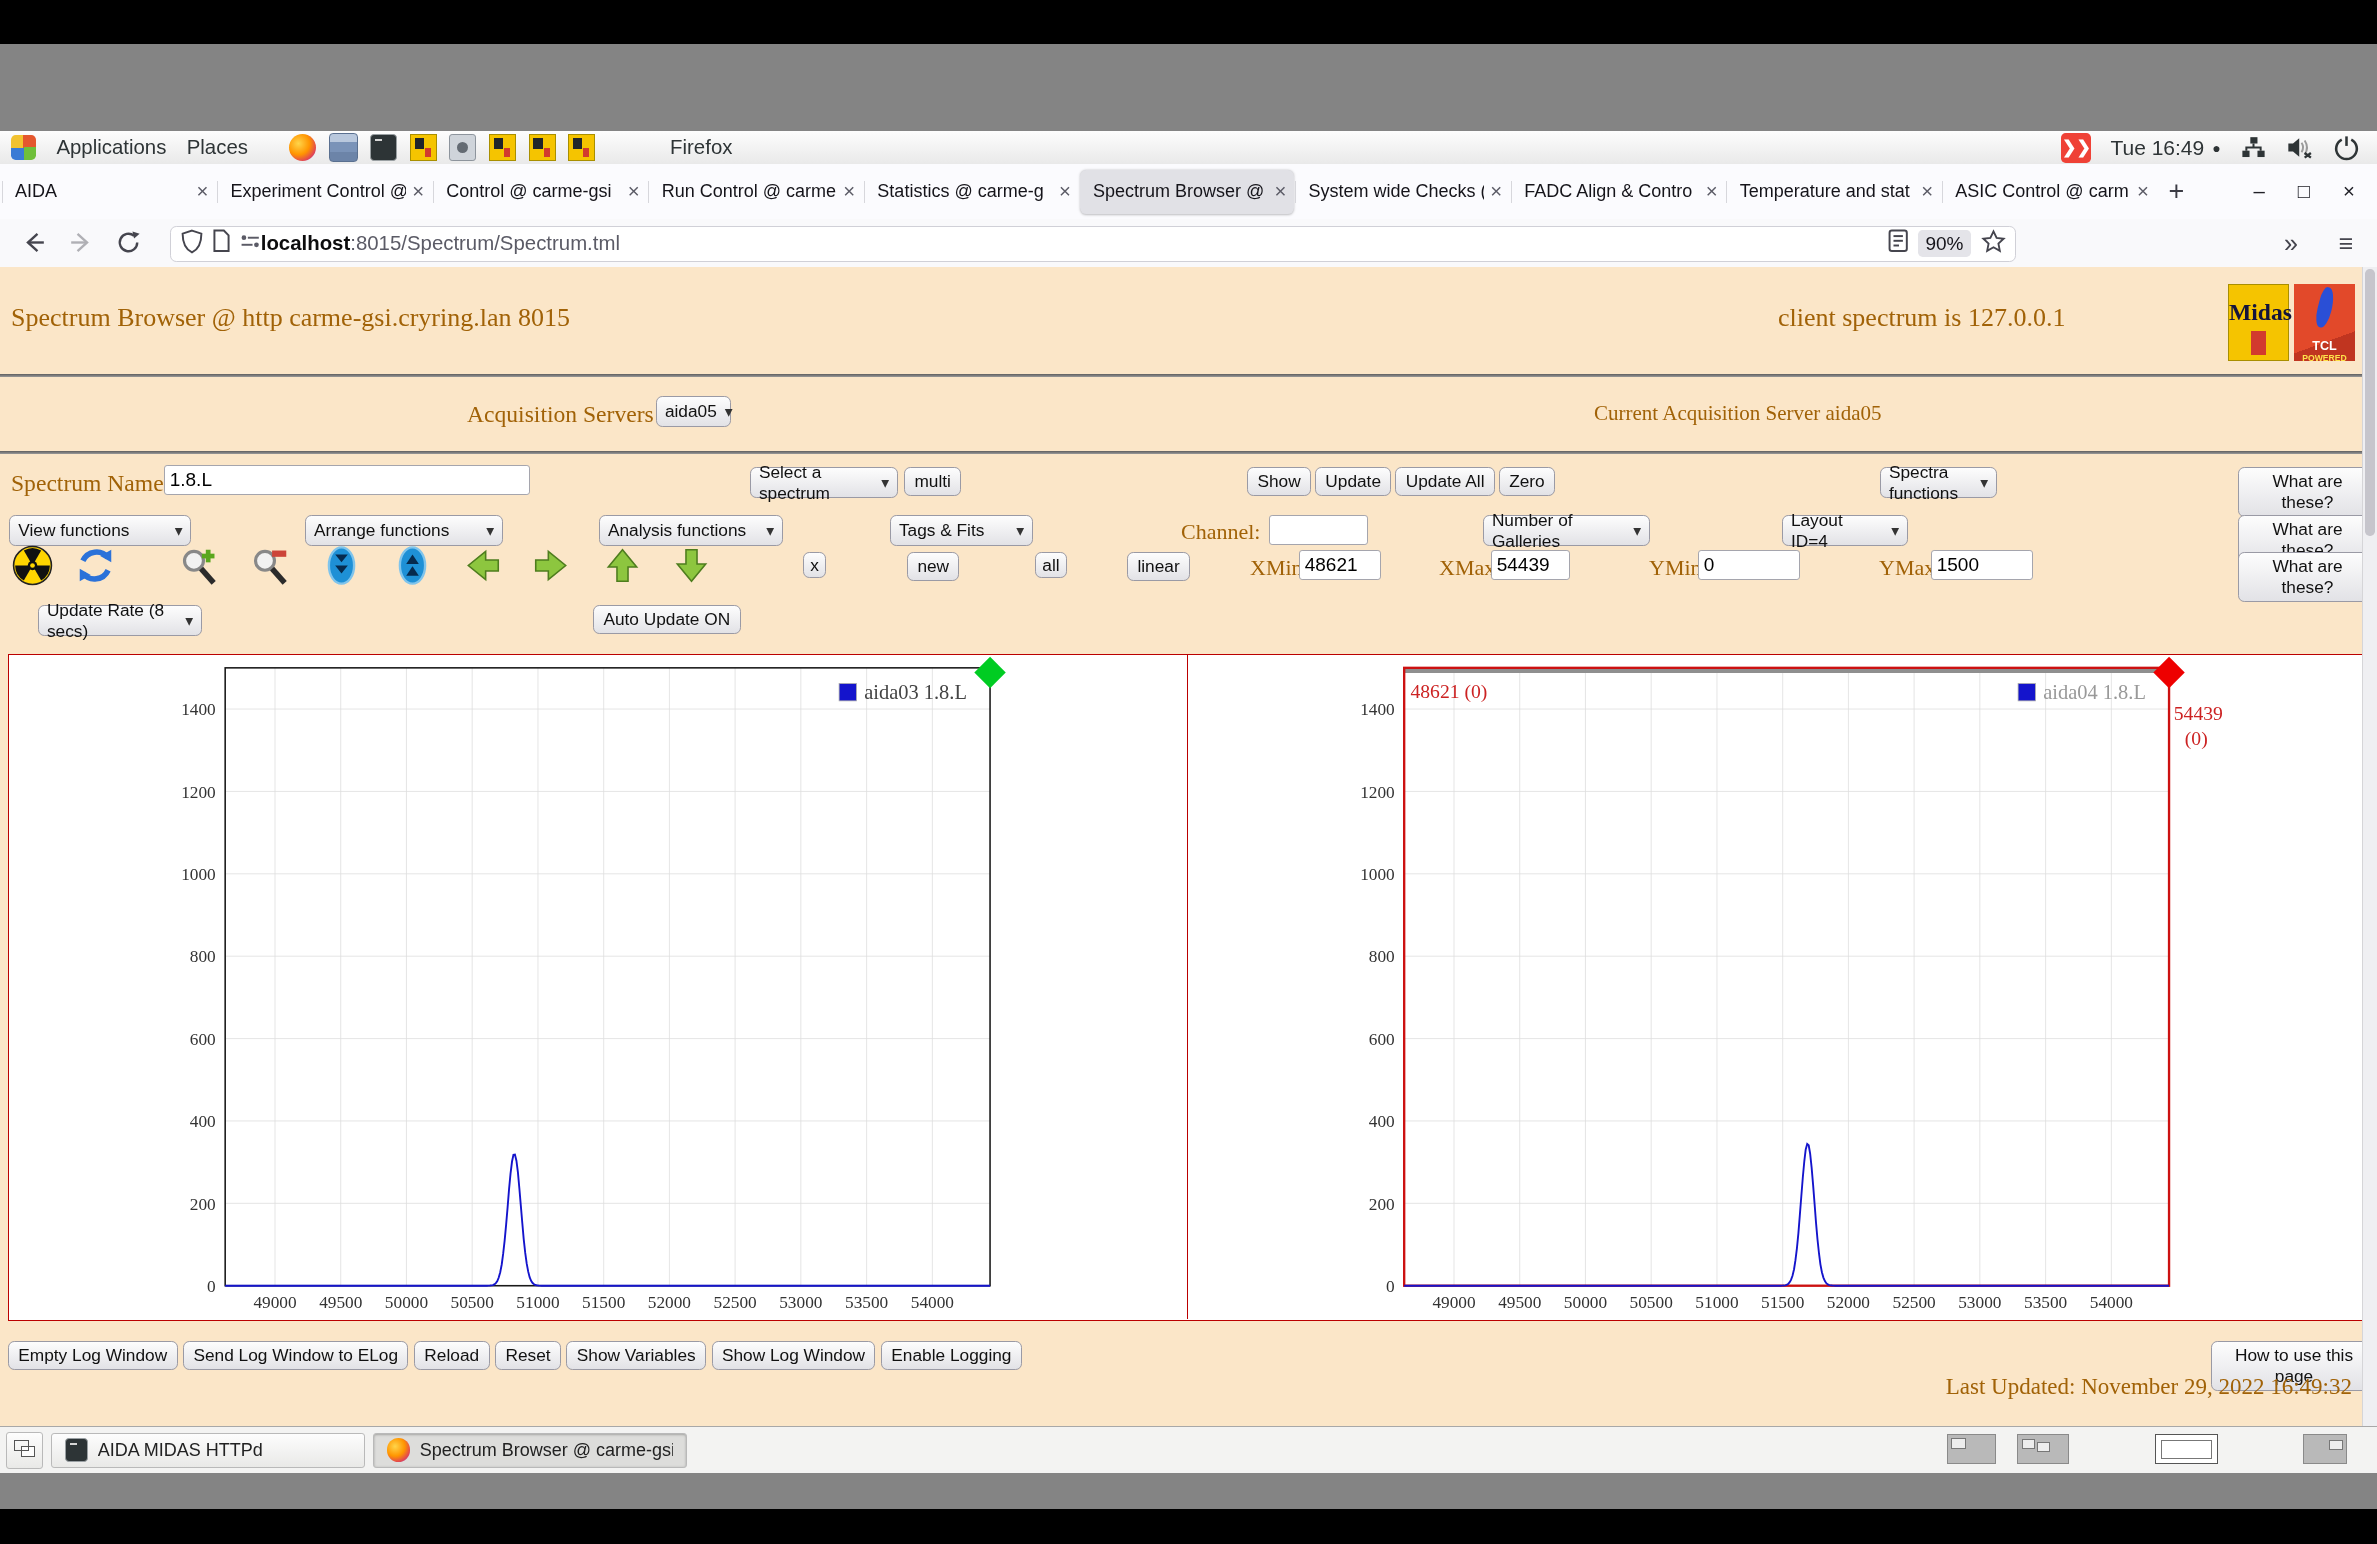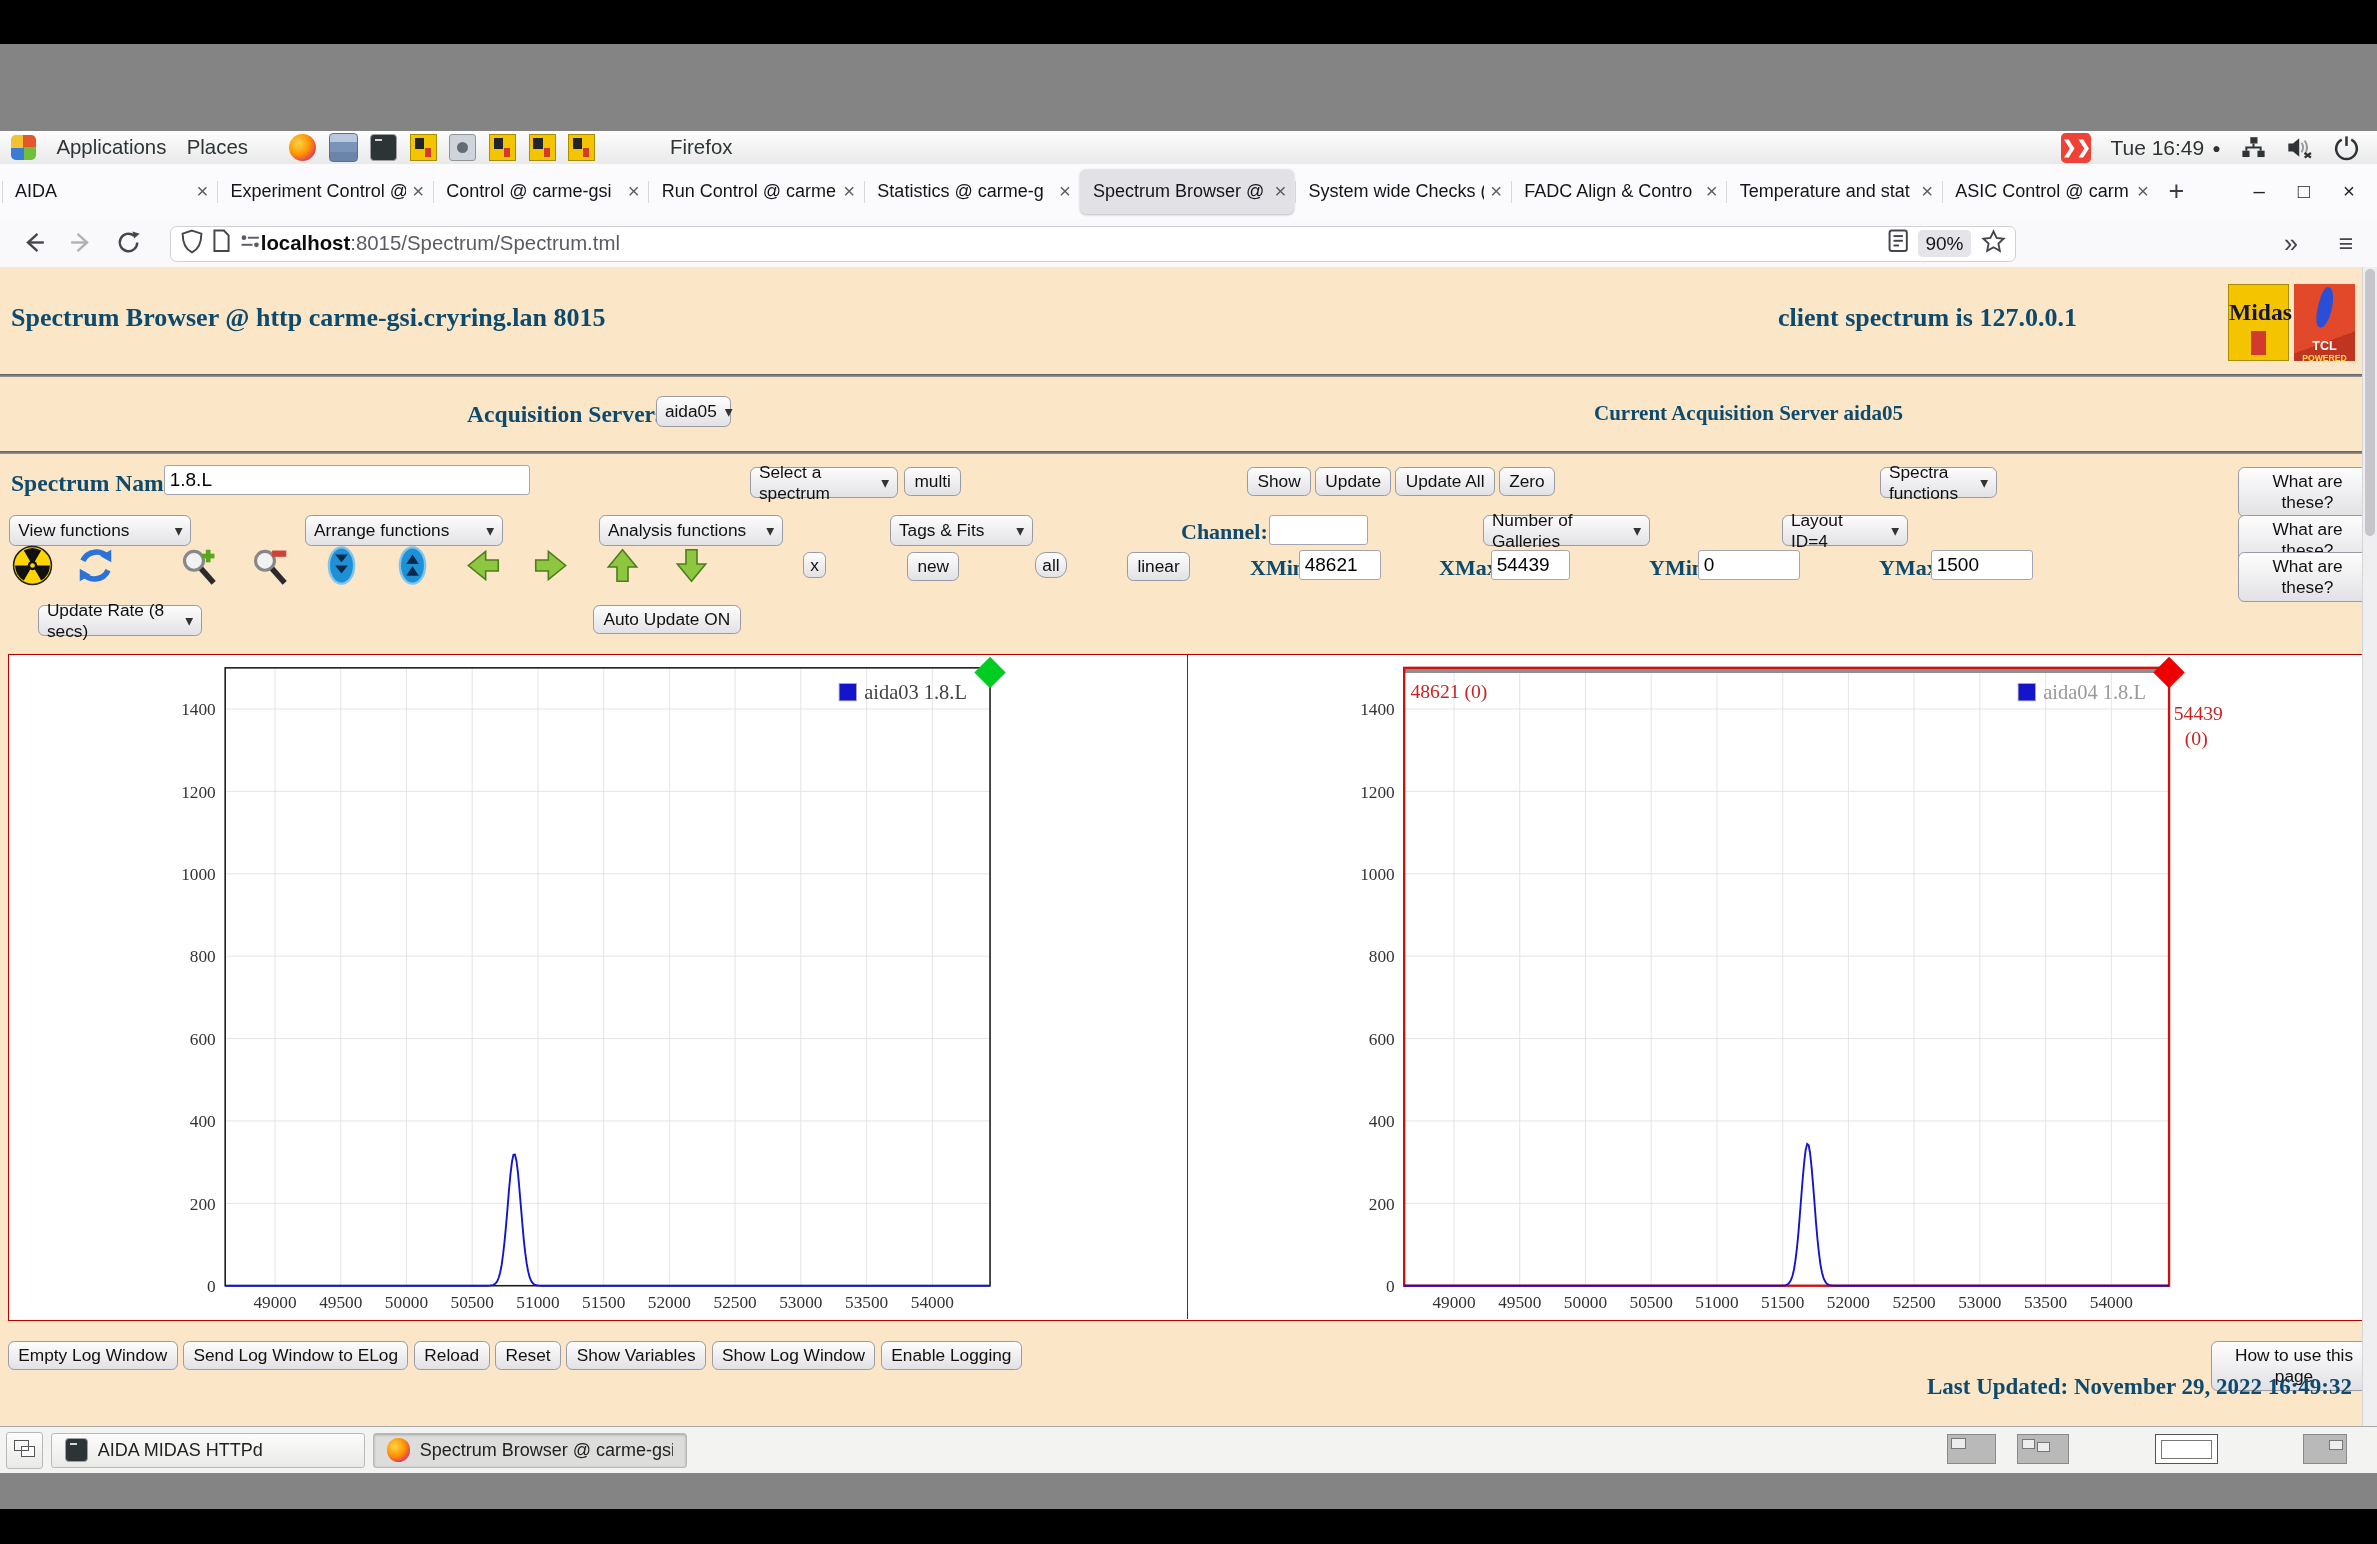--- a/index.html
+++ b/index.html
@@ -52,21 +52,21 @@
   .urlbar{margin-left:28px;width:1846px;height:36px;background:#fff;border:0.8px solid #d0d0d7;border-radius:6.3px;
           display:flex;align-items:center;padding:0 9.4px;box-sizing:border-box;font-size:20.4px;color:#5b5b66;}
   .url-text{margin-left:0;white-space:nowrap;}
   .url-host{color:#0c0c0d;font-weight:bold;}
   .url-spacer{flex:1;}
   .zoom-badge{background:#e4e4e9;border-radius:4.7px;padding:2.4px 7.9px;font-size:19px;color:#15141a;margin:0 9.4px;}
   .nav-right{margin-left:auto;display:flex;gap:41px;padding-right:23.6px;color:#45454e;font-size:25px;}
 
   
   .page{position:absolute;left:0;top:267px;width:2377px;height:1159px;background:#fbe6c8;overflow:hidden;}
-  .rlbl{font-family:"Liberation Serif",serif;font-weight:bold;color:#0c4a6e;}
+  .rlbl{font-family:"Liberation Serif",serif;font-weight:normal;color:#a16207;}
   .pg-title{position:absolute;left:11px;top:36px;font-size:26px;}
   .pg-client{position:absolute;left:1778px;top:36px;font-size:26px;}
   .rule{position:absolute;left:0;width:2377px;height:3.1px;background:linear-gradient(#5e5e5e,#9a9a9a);}
   .logo{position:absolute;top:17.3px;width:61px;height:77px;box-sizing:border-box;}
   .logo-midas{left:2228px;background:#f5c400;border:0.8px solid #a98f00;text-align:center;}
   .logo-midas .big{font-family:"Liberation Serif",serif;font-weight:bold;font-size:23.6px;color:#14143c;display:block;margin-top:14px;}
   .logo-midas .fig{display:inline-block;width:15.7px;height:23.6px;background:#d23a2e;margin-top:4.7px;}
   .logo-tcl{left:2294px;background:linear-gradient(160deg,#e2492a 0 70%,#c03520 70%);color:#fff;text-align:center;}
   .logo-tcl .feather{display:block;width:14px;height:41px;margin:3.1px auto 0;background:#2a4fd6;border-radius:40% 60% 50% 50%;transform:rotate(14deg);}
   .logo-tcl .t1{font-size:12.6px;font-weight:bold;display:block;margin-top:11px;}
@@ -388,21 +388,21 @@
           </svg></span>
         <span class="toolbar-icon" style="left: 602px;"><svg width="41" height="41" viewBox="0 0 52 52">
             <polygon points="8,28 19,28 19,46 33,46 33,28 44,28 26,6" fill="#8dc63f" stroke="#4e7d1e" stroke-width="2"></polygon>
           </svg></span>
         <span class="toolbar-icon" style="left: 671px;"><svg width="41" height="41" viewBox="0 0 52 52">
             <polygon points="8,24 19,24 19,6 33,6 33,24 44,24 26,46" fill="#8dc63f" stroke="#4e7d1e" stroke-width="2"></polygon>
           </svg></span>
       </div>
     <button class="btn abs" style="left:803px;top:285px;padding:1.6px 6.3px;">x</button>
     <button class="btn abs" style="left:907px;top:285px;">new</button>
-    <button class="btn abs" style="left:1035px;top:285px;padding:1.6px 6.3px;border-radius:11px;">all</button>
+    <button class="btn abs" style="left:1035px;top:285px;padding:1.6px 6.3px;">all</button>
     <button class="btn abs" style="left:1127px;top:285px;">linear</button>
     <span class="abs rlbl" style="left:1250px;top:288px;font-size:22px;">XMin</span>
     <input class="input abs" style="left: 1299px; top: 283px; width: 71px;" value="48621">
     <span class="abs rlbl" style="left:1439px;top:288px;font-size:22px;">XMax</span>
     <input class="input abs" style="left: 1491px; top: 283px; width: 68px;" value="54439">
     <span class="abs rlbl" style="left:1649px;top:288px;font-size:22px;">YMin</span>
     <input class="input abs" style="left: 1698px; top: 283px; width: 91px;" value="0">
     <span class="abs rlbl" style="left:1879px;top:288px;font-size:22px;">YMax</span>
     <input class="input abs" style="left: 1931px; top: 283px; width: 91px;" value="1500">
     <button class="btn abs" style="left:2238px;top:285px;">What are these?</button>

